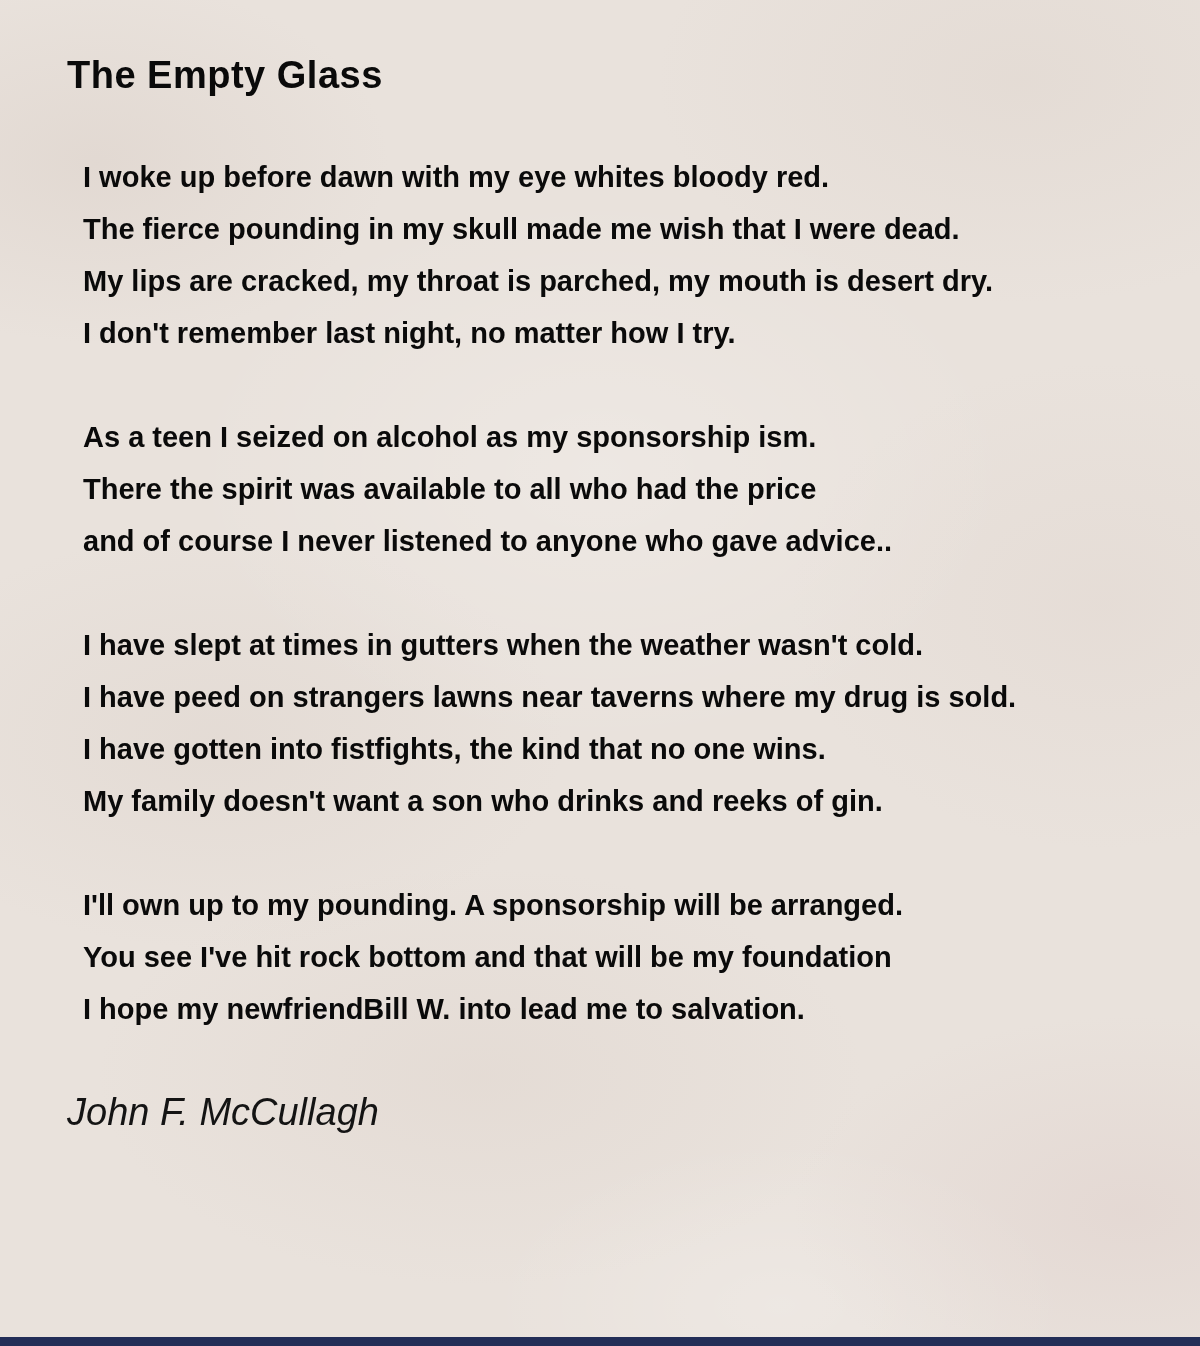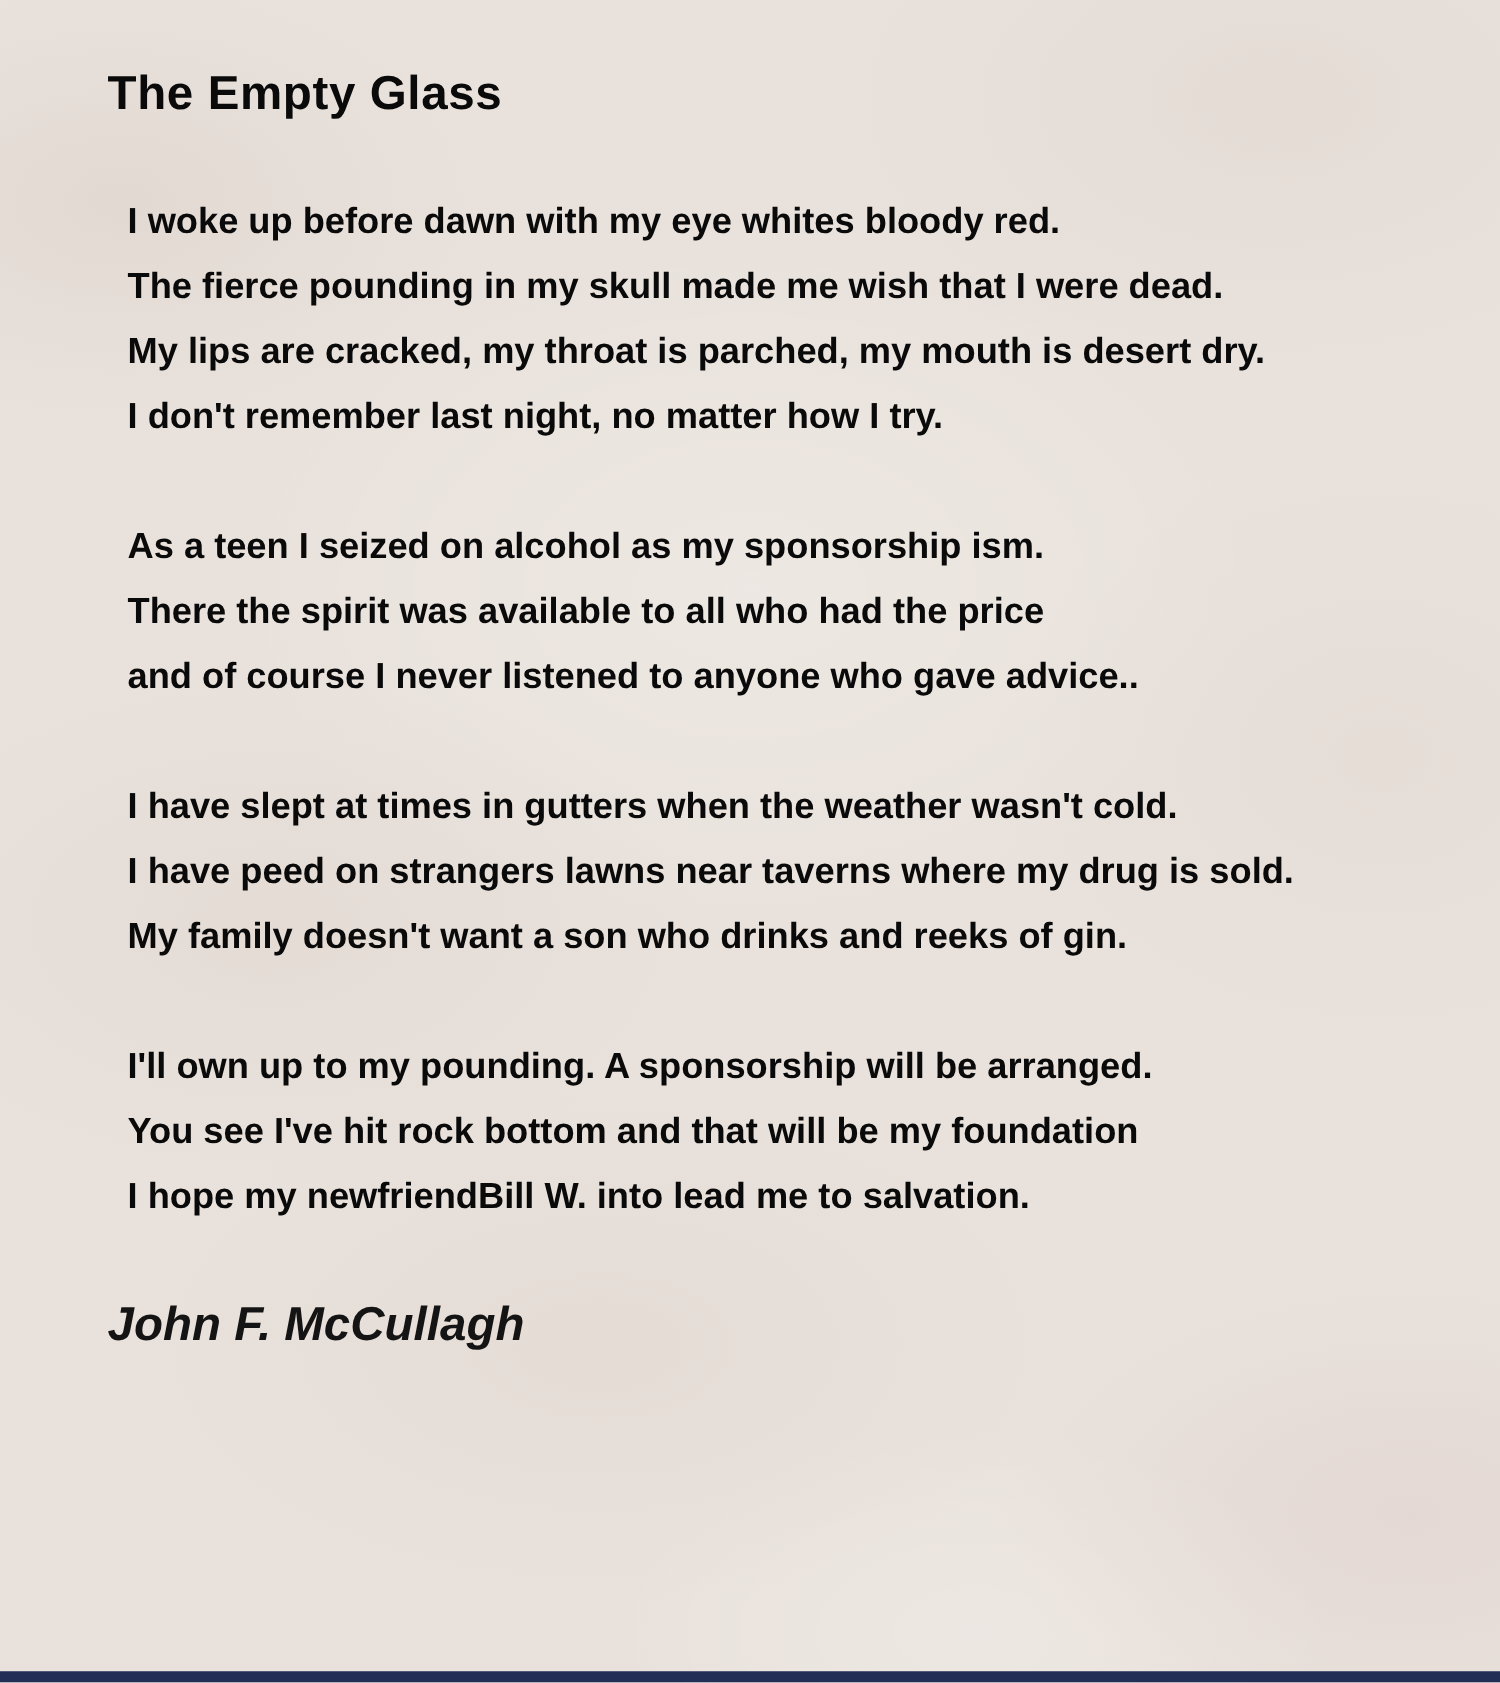--- a/index.html
+++ b/index.html
@@ -14,21 +14,21 @@
       radial-gradient(ellipse 420px 260px at 8% 12%,  rgba(197,180,170,0.20), transparent 70%),
       radial-gradient(ellipse 520px 320px at 85% 6%,  rgba(205,190,180,0.18), transparent 70%),
       radial-gradient(ellipse 600px 400px at 50% 35%, rgba(255,255,255,0.20), transparent 70%),
       radial-gradient(ellipse 500px 300px at 18% 55%, rgba(200,184,174,0.16), transparent 70%),
       radial-gradient(ellipse 450px 350px at 92% 45%, rgba(208,190,182,0.15), transparent 70%),
       radial-gradient(ellipse 550px 300px at 40% 80%, rgba(203,186,176,0.16), transparent 70%),
       radial-gradient(ellipse 480px 280px at 94% 90%, rgba(212,186,184,0.24), transparent 70%),
       radial-gradient(ellipse 420px 240px at 65% 97%, rgba(255,255,255,0.20), transparent 70%);
   }
   .content {
-    padding: 53px 0 0 86px;
+    padding: 53px 0 0 67px;
     color: #0a0a0a;
   }
   .title {
     font-size: 38px;
     font-weight: bold;
     line-height: 44px;
     letter-spacing: 0.5px;
     margin: 0 0 54px 0;
     white-space: nowrap;
   }
@@ -37,21 +37,21 @@
   .line {
     font-size: 29px;
     font-weight: bold;
     line-height: 52px;
     white-space: nowrap;
   }
   .author {
     margin-top: 55px;
     font-size: 38px;
     font-style: italic;
-    font-weight: bold;
+    font-weight: normal;
     line-height: 44px;
     color: #141414;
     white-space: nowrap;
   }
   .footer-bar {
     position: absolute;
     left: 0;
     bottom: 0;
     width: 100%;
     height: 9px;
@@ -74,20 +74,21 @@
 
   <div class="stanza">
     <div class="line">As a teen I seized on alcohol as my sponsorship ism.</div>
     <div class="line">There the spirit was available to all who had the price</div>
     <div class="line">and of course I never listened to anyone who gave advice..</div>
   </div>
 
   <div class="stanza">
     <div class="line">I have slept at times in gutters when the weather wasn't cold.</div>
     <div class="line">I have peed on strangers lawns near taverns where my drug is sold.</div>
+    <div class="line">I have gotten into fistfights, the kind that no one wins.</div>
     <div class="line">My family doesn't want a son who drinks and reeks of gin.</div>
   </div>
 
   <div class="stanza">
     <div class="line">I'll own up to my pounding. A sponsorship will be arranged.</div>
     <div class="line">You see I've hit rock bottom and that will be my foundation</div>
     <div class="line">I hope my newfriendBill W. into lead me to salvation.</div>
   </div>
 
   <div class="author">John F. McCullagh</div>

